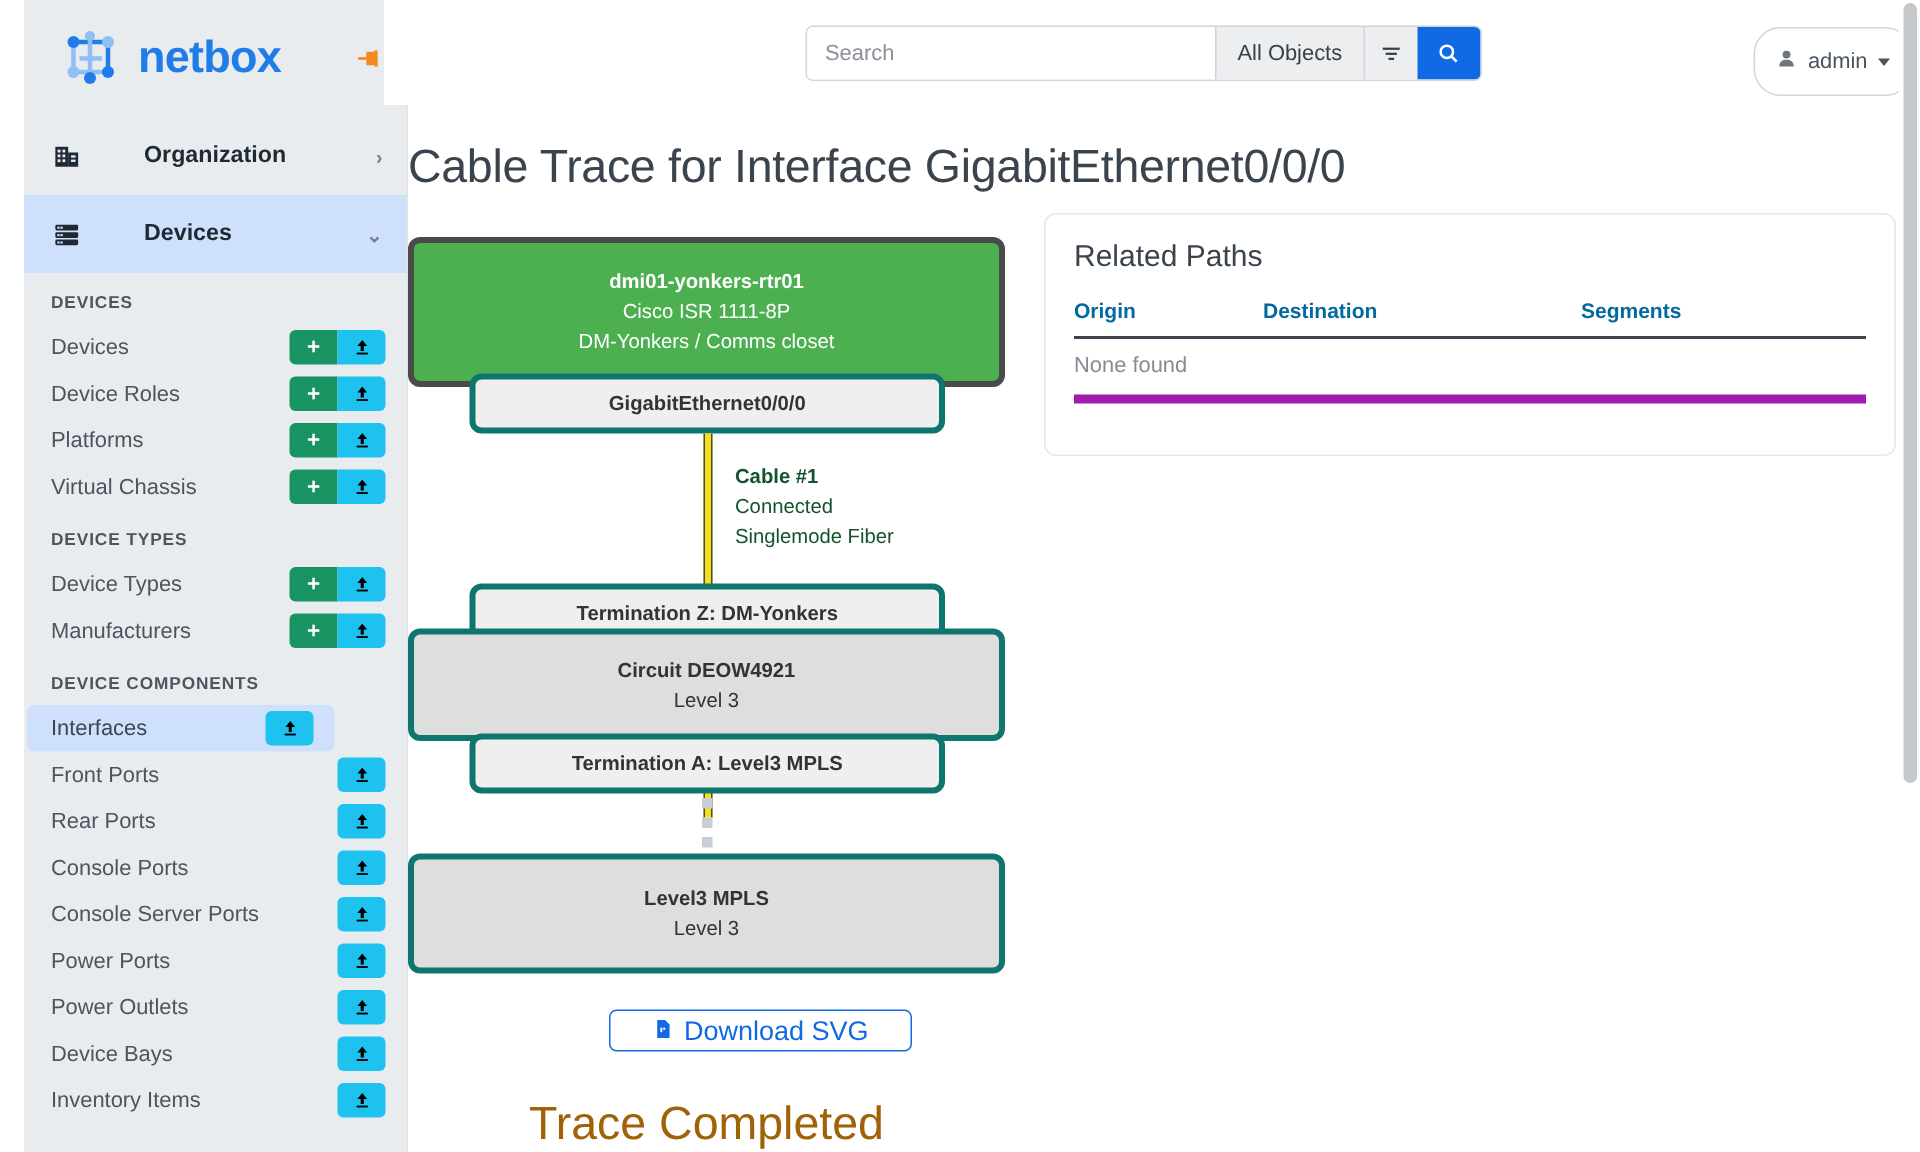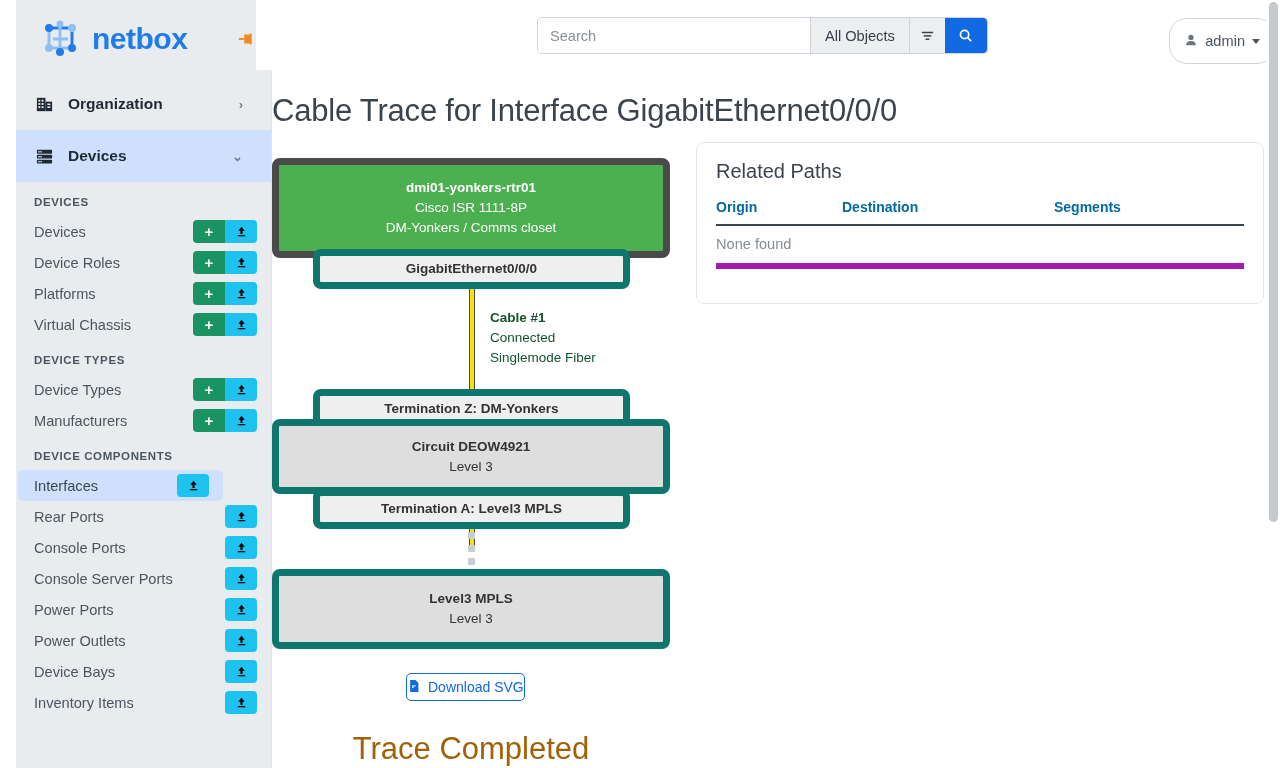--- a/index.html
+++ b/index.html
@@ -28,23 +28,24 @@
   }
   .brand-logo { width: 48px; height: 48px; flex: none; }
   .brand-word {
     font-size: 30px; font-weight: 700; letter-spacing: -0.5px;
     color: #1f7ce8; margin-left: 6px;
   }
   .pin-icon { margin-left: auto; color: #f28a21; display: flex; align-items: center; }
 
   .nav-group {
     display: flex; align-items: center;
-    height: 52px; padding: 0 28px 0 14px;
+    height: 52px; padding: 0 16px 0 14px;
     font-size: 15.5px; font-weight: 700; color: #1f2933;
     cursor: pointer;
+    gap: 28px;
   }
   .nav-group.active { background: #cfe0fd; }
   .nav-group .gicon { width: 28px; display: flex; align-items: center; justify-content: center; color: #1f2933; }
   .nav-group .glabel { margin-left: 10px; }
   .nav-group .chev { margin-left: auto; color: #77818c; font-size: 13px; line-height: 1; }
 
   .sub-head {
     font-size: 11.5px; font-weight: 700; letter-spacing: .6px;
     color: #4b555f; padding: 14px 0 8px 18px;
   }
@@ -111,21 +112,21 @@
   #page-title {
     position: absolute; left: 272px; top: 72px;
     font-size: 31px; font-weight: 400; color: #3b444d;
     letter-spacing: -0.2px;
   }
 
   
   #trace { position: absolute; left: 272px; top: 158px; width: 398px; }
   .tnode {
     position: absolute;
-    border: 7px solid #0f766e;
+    border: 4px solid #0f766e;
     border-radius: 8px;
     display: flex; flex-direction: column; align-items: center; justify-content: center;
     text-align: left;
   }
   .tnode .t1 { font-size: 13.5px; font-weight: 700; line-height: 20px; }
   .tnode .t2 { font-size: 13.5px; font-weight: 400; line-height: 20px; }
   .tnode.device { background: #4caf50; border-color: #4a4a4a; color: #ffffff; }
   .tnode.device .t1 { color: #ffffff; }
   .tnode.termbox { background: #efefef; color: #333; }
   .tnode.circuit { background: #dedede; color: #333; }
@@ -139,23 +140,23 @@
   }
   .cable-label { position: absolute; font-size: 13.5px; line-height: 20px; color: #14532d; }
   .cable-label .cl-b { font-weight: 700; }
 
   .dotted-link { position: absolute; width: 7px; display: flex; flex-direction: column; gap: 6px; }
   .dotted-link i { display: block; width: 7px; height: 7px; background: #c7ced6; }
 
   .dl-btn {
     position: absolute; left: 406px; top: 673px;
     display: inline-flex; align-items: center; gap: 7px;
-    height: 28px; padding: 0 0;
+    height: 28px; padding: 0 28px;
     border: 1px solid #1169e4; border-radius: 5px;
-    background: #fff; color: #1169e4; font-size: 14px; cursor: pointer;
+    background: #fff; color: #1169e4; font-size: 18px; cursor: pointer;
   }
   #trace-status {
     position: absolute; left: 272px; top: 731px; width: 398px;
     text-align: center; font-size: 31px; color: #a16207;
   }
 
   
   #related-card {
     position: absolute; left: 696px; top: 142px;
     width: 568px; height: 162px;
@@ -347,20 +348,31 @@
     <span class="btn-pair">
       <span class="bp imp solo">
         <svg viewBox="0 0 16 16" width="13" height="13" fill="#000" aria-hidden="true">
             <path d="M8 2 L12 7 H9.3 V11 H6.7 V7 H4 Z"></path>
             <rect x="3.4" y="12.4" width="9.2" height="1.5"></rect>
           </svg>
       </span>
     </span>
   </div>
 
+  <div class="sub-item">
+    <span class="silabel">Front Ports</span>
+    <span class="btn-pair">
+      <span class="bp imp solo">
+        <svg viewBox="0 0 16 16" width="13" height="13" fill="#000" aria-hidden="true">
+            <path d="M8 2 L12 7 H9.3 V11 H6.7 V7 H4 Z"></path>
+            <rect x="3.4" y="12.4" width="9.2" height="1.5"></rect>
+          </svg>
+      </span>
+    </span>
+  </div>
 
   <div class="sub-item">
     <span class="silabel">Rear Ports</span>
     <span class="btn-pair">
       <span class="bp imp solo">
         <svg viewBox="0 0 16 16" width="13" height="13" fill="#000" aria-hidden="true">
             <path d="M8 2 L12 7 H9.3 V11 H6.7 V7 H4 Z"></path>
             <rect x="3.4" y="12.4" width="9.2" height="1.5"></rect>
           </svg>
       </span>

